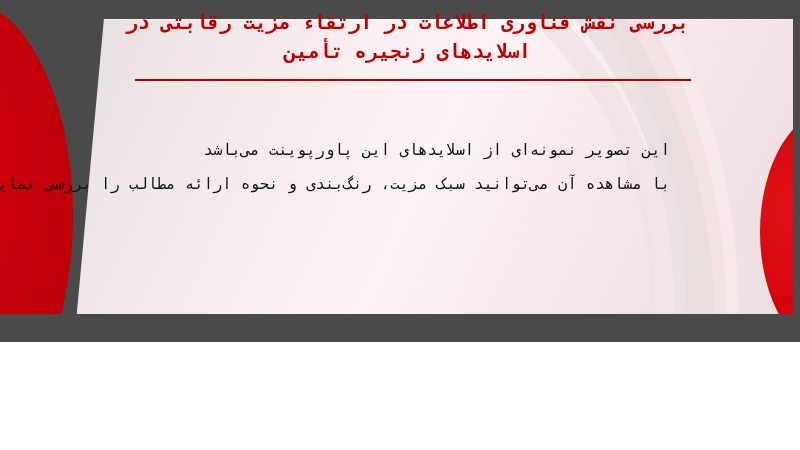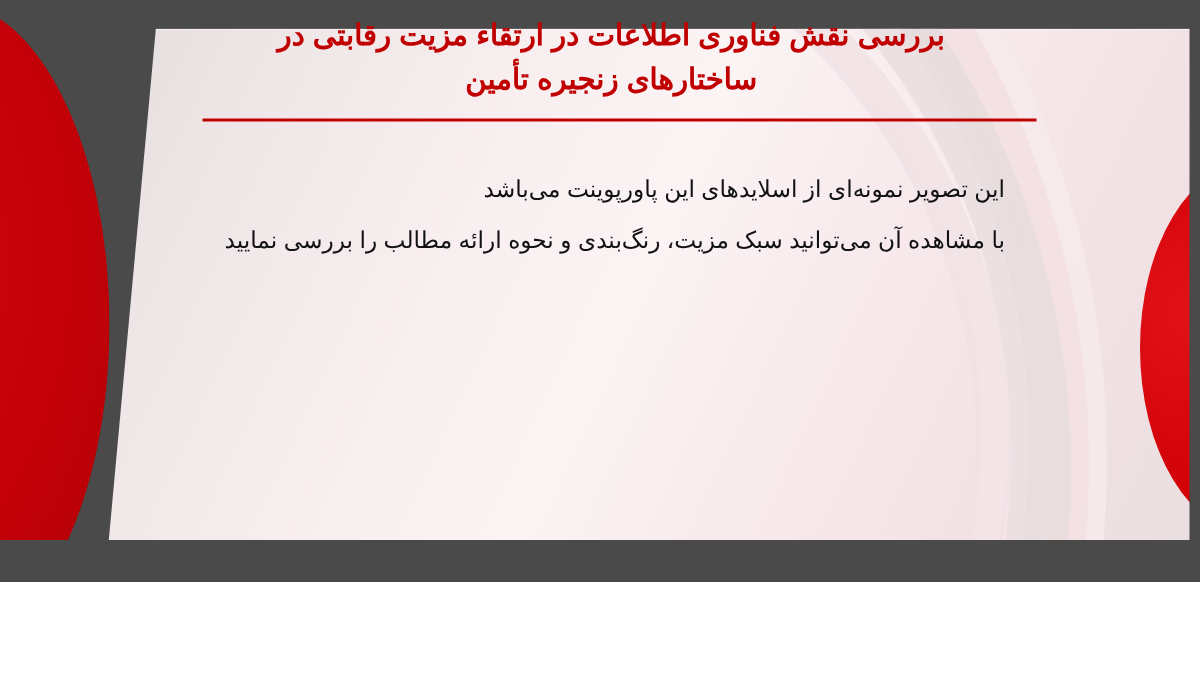--- a/index.html
+++ b/index.html
@@ -4,24 +4,24 @@
 <title>Slide</title>
 <style>
   html, body {
     margin: 0;
     padding: 0;
     background: #ffffff;
   }
   .slide {
     position: relative;
     width: 800px;
-    height: 388px;
-    overflow: hidden;
-    background: #4a4a4a;
-    font-family: Liberation Sans, sans-serif;
+    height: 342px;
+    overflow: hidden;
+    background: #4a4a4a;
+    font-family: Liberation Mono, monospace;
   }
 
   
   .frame-outer {
     position: absolute;
     inset: 0;
     background: #4a4a4a;
   }
 
   
@@ -108,21 +108,21 @@
     top: 79px;
     width: 556px;
     height: 0;
     border-top: 2px solid #c00000;
   }
 
   
   .body-block {
     position: absolute;
     right: 130px;
-    top: 110px;
+    top: 134px;
     width: 560px;
     text-align: right;
     direction: rtl;
   }
   .body-line {
     color: #111111;
     font-size: 15.5px;
     line-height: 34px;
     font-weight: normal;
     white-space: nowrap;
@@ -175,21 +175,21 @@
       </div>
     </div>
   </div>
 
   <div class="ellipse-right"></div>
 
   <div class="ellipse-left"></div>
 
   <div class="title-block">
     <div class="title-line">بررسی نقش فناوری اطلاعات در ارتقاء مزیت رقابتی در</div>
-    <div class="title-line">ساختارهای زنجیره تأمین</div>
+    <div class="title-line">اسلایدهای زنجیره تأمین</div>
   </div>
   <div class="title-rule"></div>
 
   <div class="body-block">
     <div class="body-line">این تصویر نمونه‌ای از اسلایدهای این پاورپوینت می‌باشد</div>
     <div class="body-line">با مشاهده آن می‌توانید سبک مزیت، رنگ‌بندی و نحوه ارائه مطالب را بررسی نمایید</div>
   </div>
 
   <div class="top-band"></div>
   <div class="bottom-band"></div>

